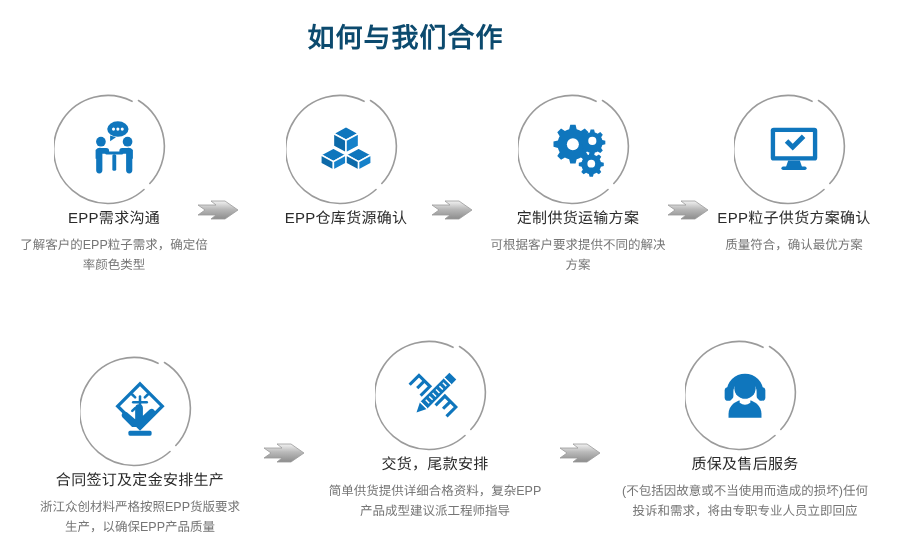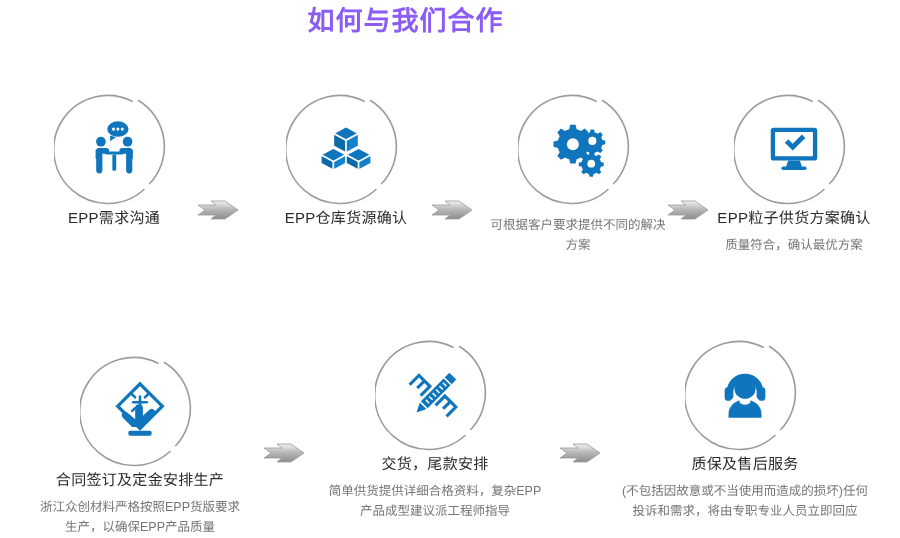--- a/index.html
+++ b/index.html
@@ -18,27 +18,27 @@
   #page {
     position: relative;
     width: 900px;
     height: 538px;
     background: #ffffff;
   }
 
   
   .page-title {
     position: absolute;
-    top: 3px;
+    top: 20px;
     left: 0;
     width: 811px;
     text-align: center;
     font-size: 27px;
     font-weight: bold;
-    color: #8b5cf6;
+    color: #0c4a6e;
     letter-spacing: 1px;
     line-height: 36px;
   }
 
   
   .step {
     position: absolute;
     text-align: center;
   }
   .ring-wrap {
@@ -122,20 +122,21 @@
             <circle cx="46" cy="25.5" r="5"></circle>
             <path d="M13 34 a6 6 0 0 1 6 -2 l5 0 a3 3 0 0 1 0 6 l-4 0 l0 17 a3.2 3.2 0 0 1 -6.4 0 l0 -12 l-0.6 0 z"></path>
             <path d="M51.5 34 a6 6 0 0 0 -6 -2 l-5 0 a3 3 0 0 0 0 6 l4 0 l0 17 a3.2 3.2 0 0 0 6.4 0 l0 -12 l0.6 0 z"></path>
             <rect x="23" y="35.5" width="18.5" height="3.2" rx="1.3"></rect>
             <rect x="30.3" y="38.5" width="4" height="17" rx="1.6"></rect>
           </g>
         </svg>
       </div>
     </div>
     <div class="step-title">EPP需求沟通</div>
+    <div class="step-desc" style="width:190px; margin-left:auto; margin-right:auto;">了解客户的EPP粒子需求，确定倍率颜色类型</div>
   </div>
 
   <div class="arrow" style="left:196px; top:197px;">
     <svg viewBox="0 0 44 26">
       <defs>
         <linearGradient id="ag1" x1="0" y1="0" x2="0" y2="1">
           <stop offset="0%" stop-color="#f2f2f2"></stop>
           <stop offset="45%" stop-color="#b9b9b9"></stop>
           <stop offset="100%" stop-color="#8d8d8d"></stop>
         </linearGradient>
@@ -194,20 +195,21 @@
             <path d="M24 8 l5.5 0 l1.1 4.6 a15 15 0 0 1 4.4 1.8 l4 -2.5 l3.9 3.9 l-2.5 4 a15 15 0 0 1 1.8 4.4 l4.6 1.1 l0 5.5 l-4.6 1.1 a15 15 0 0 1 -1.8 4.4 l2.5 4 l-3.9 3.9 l-4 -2.5 a15 15 0 0 1 -4.4 1.8 l-1.1 4.6 l-5.5 0 l-1.1 -4.6 a15 15 0 0 1 -4.4 -1.8 l-4 2.5 l-3.9 -3.9 l2.5 -4 a15 15 0 0 1 -1.8 -4.4 l-4.6 -1.1 l0 -5.5 l4.6 -1.1 a15 15 0 0 1 1.8 -4.4 l-2.5 -4 l3.9 -3.9 l4 2.5 a15 15 0 0 1 4.4 -1.8 Z"></path>
             <circle cx="26.7" cy="28.2" r="6.2" fill="#ffffff"></circle>
             <path d="M45 13 l3.6 0 l0.8 3.1 a10.5 10.5 0 0 1 2.9 1.2 l2.7 -1.7 l2.6 2.6 l-1.7 2.7 a10.5 10.5 0 0 1 1.2 2.9 l3.1 0.8 l0 3.6 l-3.1 0.8 a10.5 10.5 0 0 1 -1.2 2.9 l1.7 2.7 l-2.6 2.6 l-2.7 -1.7 a10.5 10.5 0 0 1 -2.9 1.2 l-0.8 3.1 l-3.6 0 l-0.8 -3.1 a10.5 10.5 0 0 1 -2.9 -1.2 l-2.7 1.7 l-2.6 -2.6 l1.7 -2.7 a10.5 10.5 0 0 1 -1.2 -2.9 l-3.1 -0.8 l0 -3.6 l3.1 -0.8 a10.5 10.5 0 0 1 1.2 -2.9 l-1.7 -2.7 l2.6 -2.6 l2.7 1.7 a10.5 10.5 0 0 1 2.9 -1.2 Z"></path>
             <circle cx="46.8" cy="24.7" r="4.2" fill="#ffffff"></circle>
             <path d="M44 36 l3.4 0 l0.8 3 a10 10 0 0 1 2.8 1.2 l2.6 -1.6 l2.4 2.4 l-1.6 2.6 a10 10 0 0 1 1.2 2.8 l3 0.8 l0 3.4 l-3 0.8 a10 10 0 0 1 -1.2 2.8 l1.6 2.6 l-2.4 2.4 l-2.6 -1.6 a10 10 0 0 1 -2.8 1.2 l-0.8 3 l-3.4 0 l-0.8 -3 a10 10 0 0 1 -2.8 -1.2 l-2.6 1.6 l-2.4 -2.4 l1.6 -2.6 a10 10 0 0 1 -1.2 -2.8 l-3 -0.8 l0 -3.4 l3 -0.8 a10 10 0 0 1 1.2 -2.8 l-1.6 -2.6 l2.4 -2.4 l2.6 1.6 a10 10 0 0 1 2.8 -1.2 Z"></path>
             <circle cx="45.7" cy="48.2" r="4" fill="#ffffff"></circle>
           </g>
         </svg>
       </div>
     </div>
+    <div class="step-title">定制供货运输方案</div>
     <div class="step-desc" style="width:182px; margin-left:auto; margin-right:auto;">可根据客户要求提供不同的解决方案</div>
   </div>
 
   <div class="arrow" style="left:666px; top:197px;">
     <svg viewBox="0 0 44 26">
       <defs>
         <linearGradient id="ag3" x1="0" y1="0" x2="0" y2="1">
           <stop offset="0%" stop-color="#f2f2f2"></stop>
           <stop offset="45%" stop-color="#b9b9b9"></stop>
           <stop offset="100%" stop-color="#8d8d8d"></stop>

